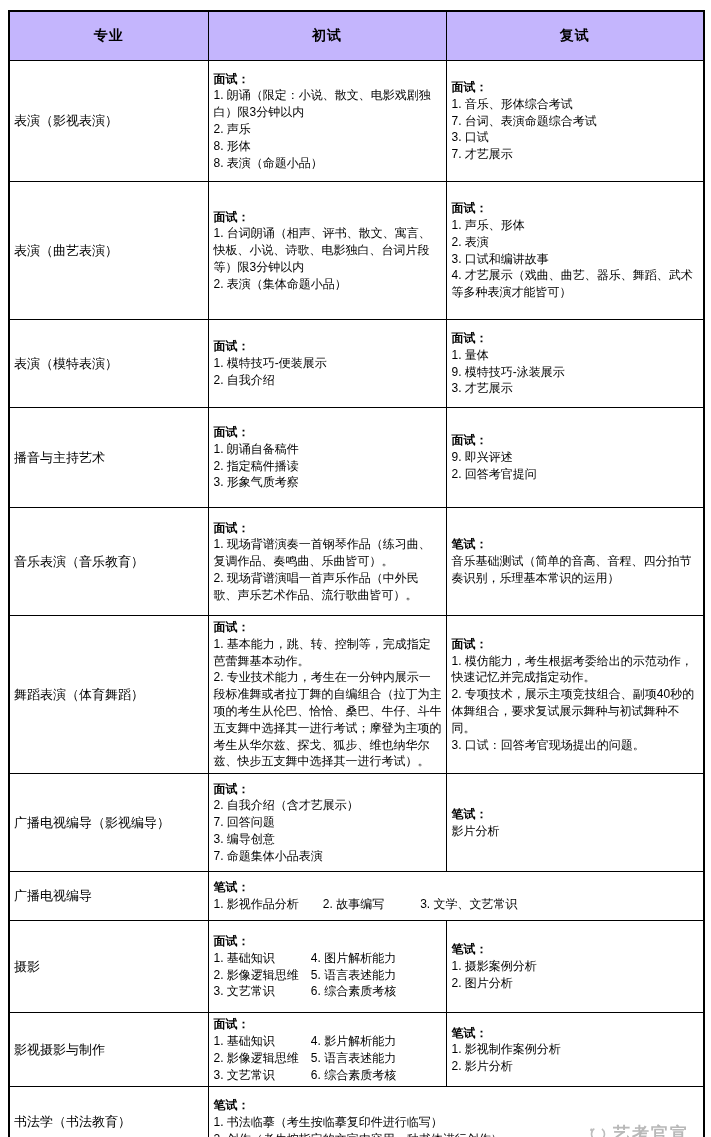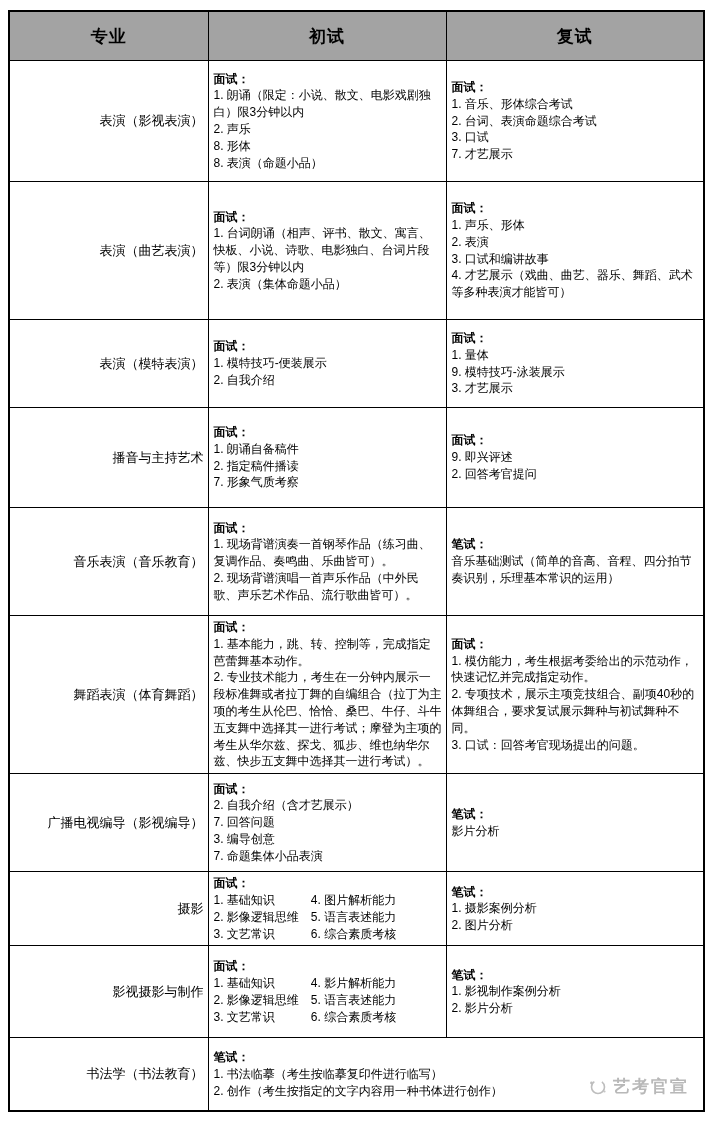--- a/index.html
+++ b/index.html
@@ -28,30 +28,30 @@
     width: 695px;
     border: 2px solid #000000;
   }
   table.exam-table th,
   table.exam-table td {
     border: 1px solid #000000;
     vertical-align: middle;
     overflow: hidden;
   }
   table.exam-table th {
-    background: #a3a3a3;
-    font-size: 17px;
+    background: #c4b5fd;
+    font-size: 14px;
     font-weight: bold;
     height: 46px;
     text-align: center;
     letter-spacing: 1px;
     margin-left: 20px;
   }
   td.major-cell {
-    text-align: right;
+    text-align: left;
     font-size: 13px;
     padding: 2px 4px;
   }
   td.exam-cell {
     font-size: 12px;
     line-height: 1.4;
     padding: 3px 4px 3px 5px;
     text-align: left;
   }
   .exam-label {
@@ -112,21 +112,21 @@
             <td class="exam-cell">
               <div class="exam-label">面试：</div>
               <div class="exam-item">1. 朗诵（限定：小说、散文、电影戏剧独白）限3分钟以内</div>
               <div class="exam-item">2. 声乐</div>
               <div class="exam-item">8. 形体</div>
               <div class="exam-item">8. 表演（命题小品）</div>
             </td>
             <td class="exam-cell">
               <div class="exam-label">面试：</div>
               <div class="exam-item">1. 音乐、形体综合考试</div>
-              <div class="exam-item">2. 台词、表演命题综合考试</div>
+              <div class="exam-item">7. 台词、表演命题综合考试</div>
               <div class="exam-item">3. 口试</div>
               <div class="exam-item">7. 才艺展示</div>
             </td>
           </tr>
           <tr>
             <td class="major-cell">表演（曲艺表演）</td>
             <td class="exam-cell">
               <div class="exam-label">面试：</div>
               <div class="exam-item">1. 台词朗诵（相声、评书、散文、寓言、快板、小说、诗歌、电影独白、台词片段等）限3分钟以内</div>
               <div class="exam-item">2. 表演（集体命题小品）</div>
@@ -152,21 +152,21 @@
               <div class="exam-item">9. 模特技巧-泳装展示</div>
               <div class="exam-item">3. 才艺展示</div>
             </td>
           </tr>
           <tr>
             <td class="major-cell">播音与主持艺术</td>
             <td class="exam-cell">
               <div class="exam-label">面试：</div>
               <div class="exam-item">1. 朗诵自备稿件</div>
               <div class="exam-item">2. 指定稿件播读</div>
-              <div class="exam-item">7. 形象气质考察</div>
+              <div class="exam-item">3. 形象气质考察</div>
             </td>
             <td class="exam-cell">
               <div class="exam-label">面试：</div>
               <div class="exam-item">9. 即兴评述</div>
               <div class="exam-item">2. 回答考官提问</div>
             </td>
           </tr>
           <tr>
             <td class="major-cell">音乐表演（音乐教育）</td>
             <td class="exam-cell">
@@ -198,20 +198,27 @@
             <td class="exam-cell">
               <div class="exam-label">面试：</div>
               <div class="exam-item">2. 自我介绍（含才艺展示）</div>
               <div class="exam-item">7. 回答问题</div>
               <div class="exam-item">3. 编导创意</div>
               <div class="exam-item">7. 命题集体小品表演</div>
             </td>
             <td class="exam-cell">
               <div class="exam-label">笔试：</div>
               <div class="exam-item">影片分析</div>
+            </td>
+          </tr>
+          <tr>
+            <td class="major-cell">广播电视编导</td>
+            <td class="exam-cell" colspan="2">
+              <div class="exam-label">笔试：</div>
+              <div class="exam-item">1. 影视作品分析　　2. 故事编写　　　3. 文学、文艺常识</div>
             </td>
           </tr>
           <tr>
             <td class="major-cell">摄影</td>
             <td class="exam-cell">
               <div class="exam-label">面试：</div>
               <div class="exam-item">1. 基础知识　　　4. 图片解析能力</div>
               <div class="exam-item">2. 影像逻辑思维　5. 语言表述能力</div>
               <div class="exam-item">3. 文艺常识　　　6. 综合素质考核</div>
             </td>

